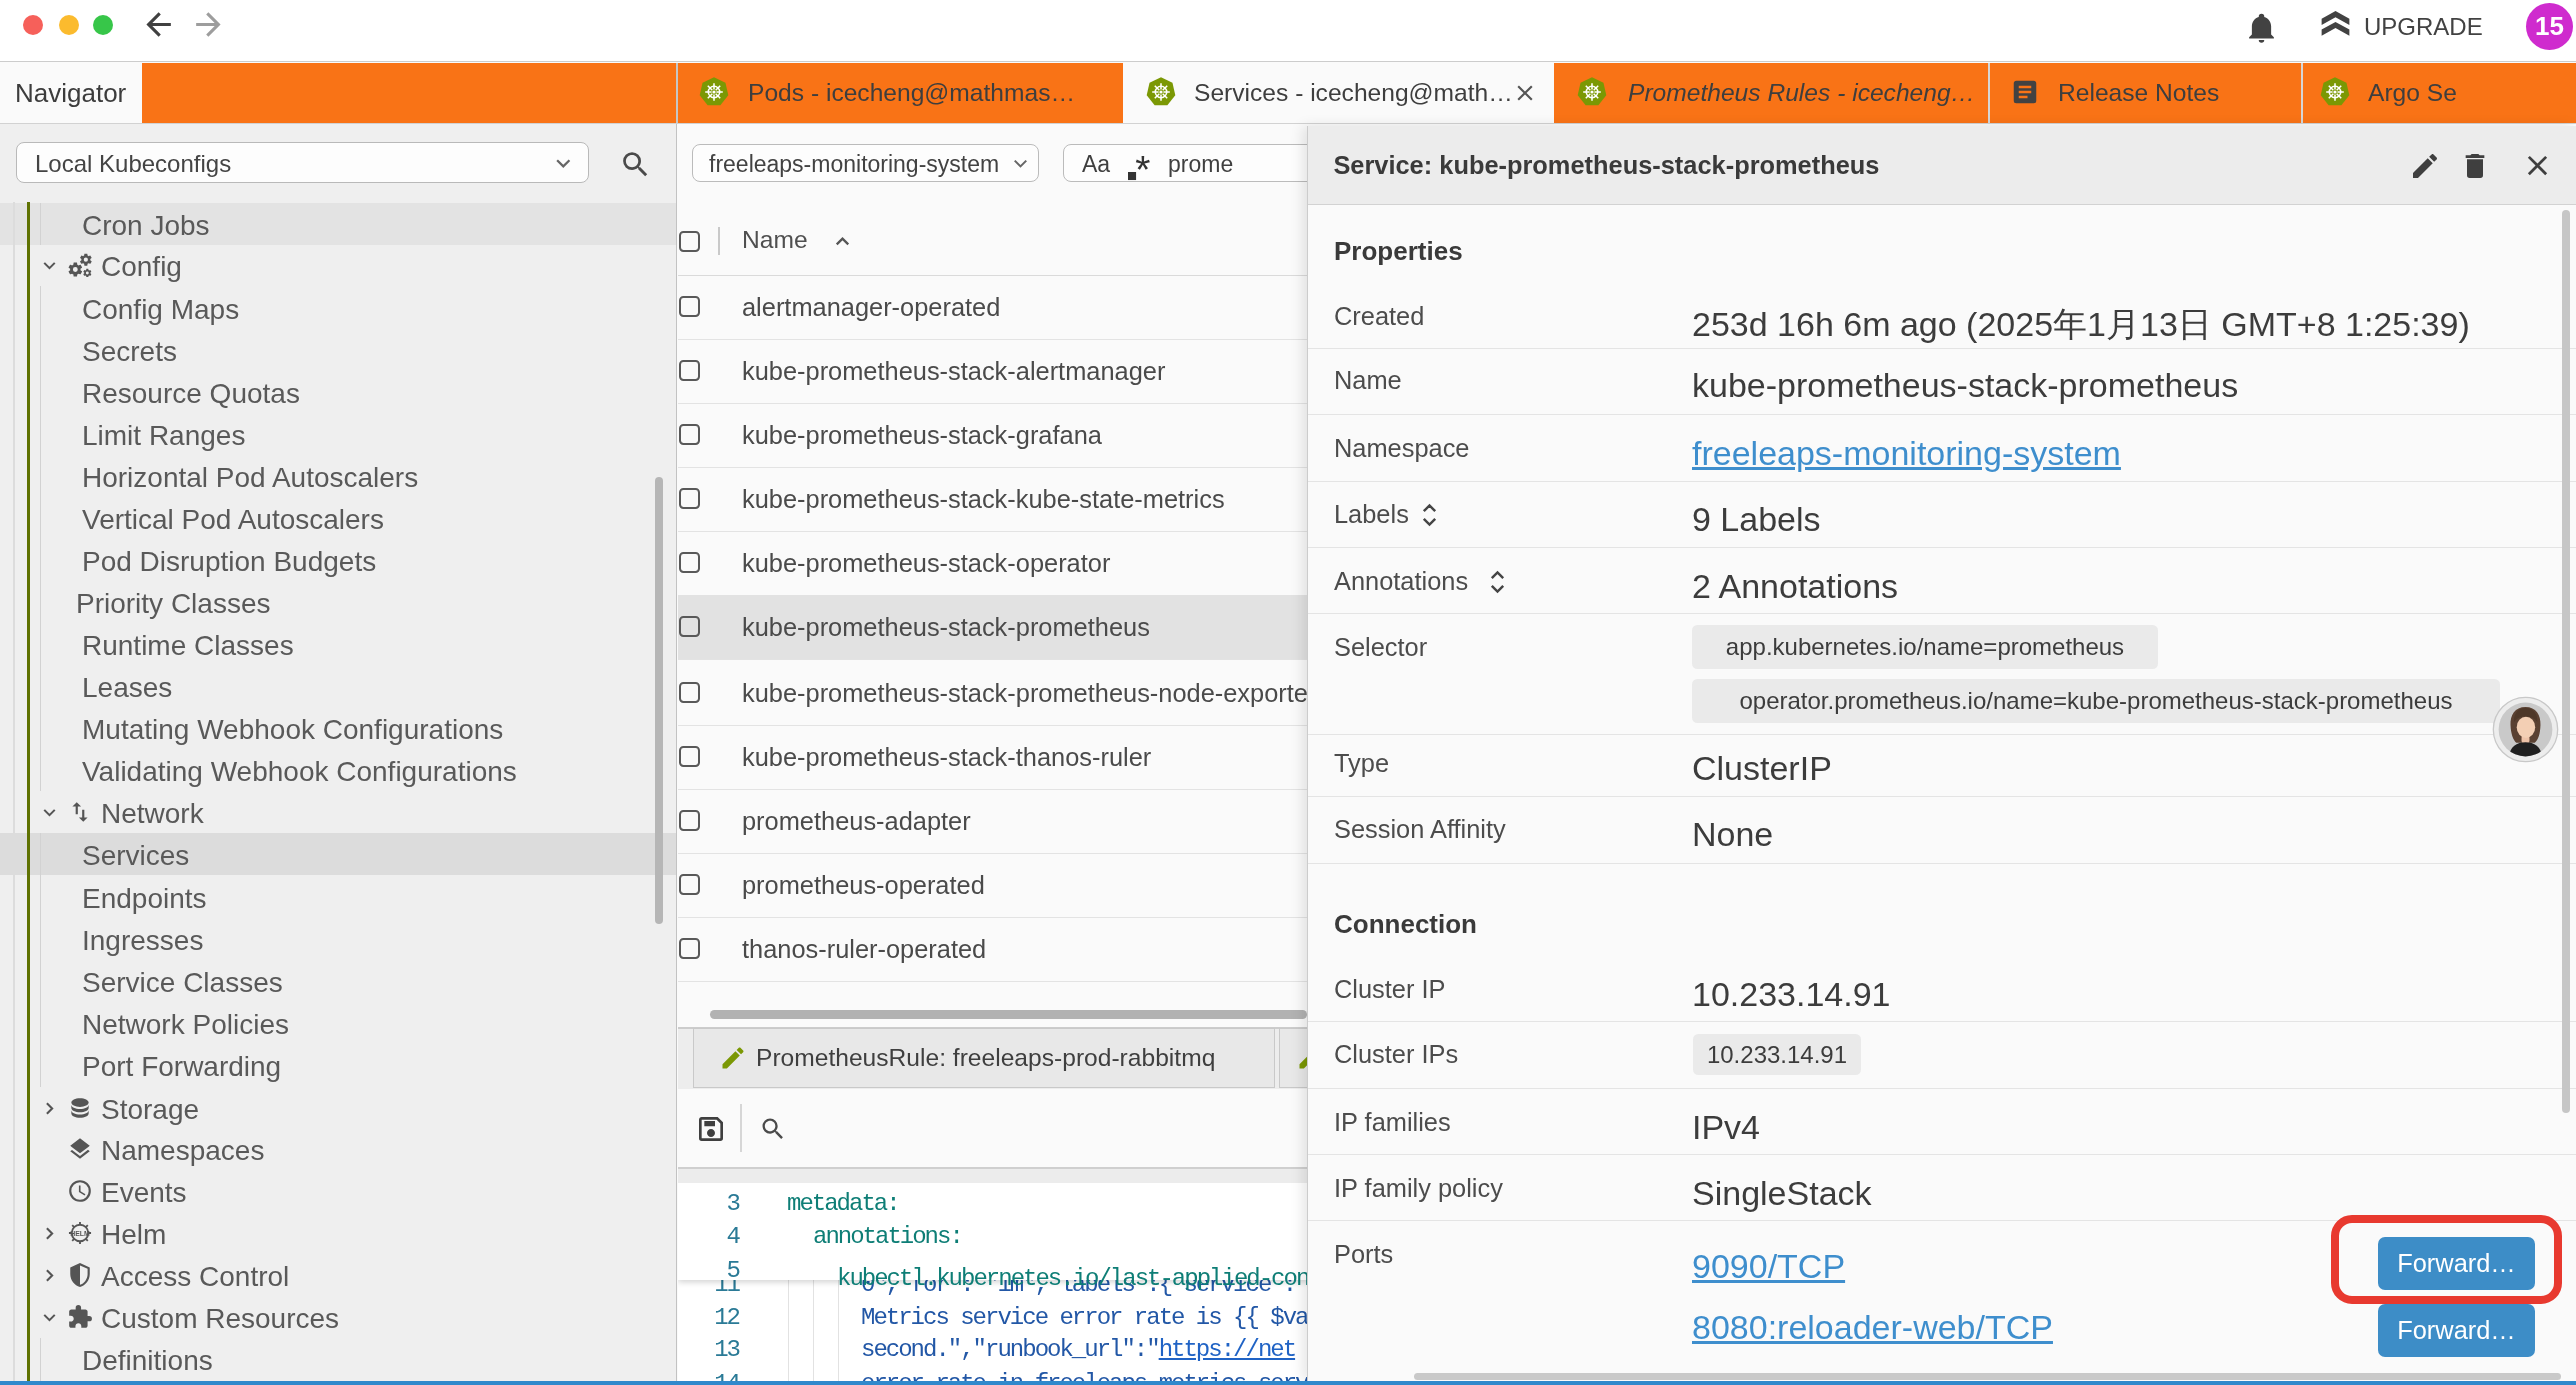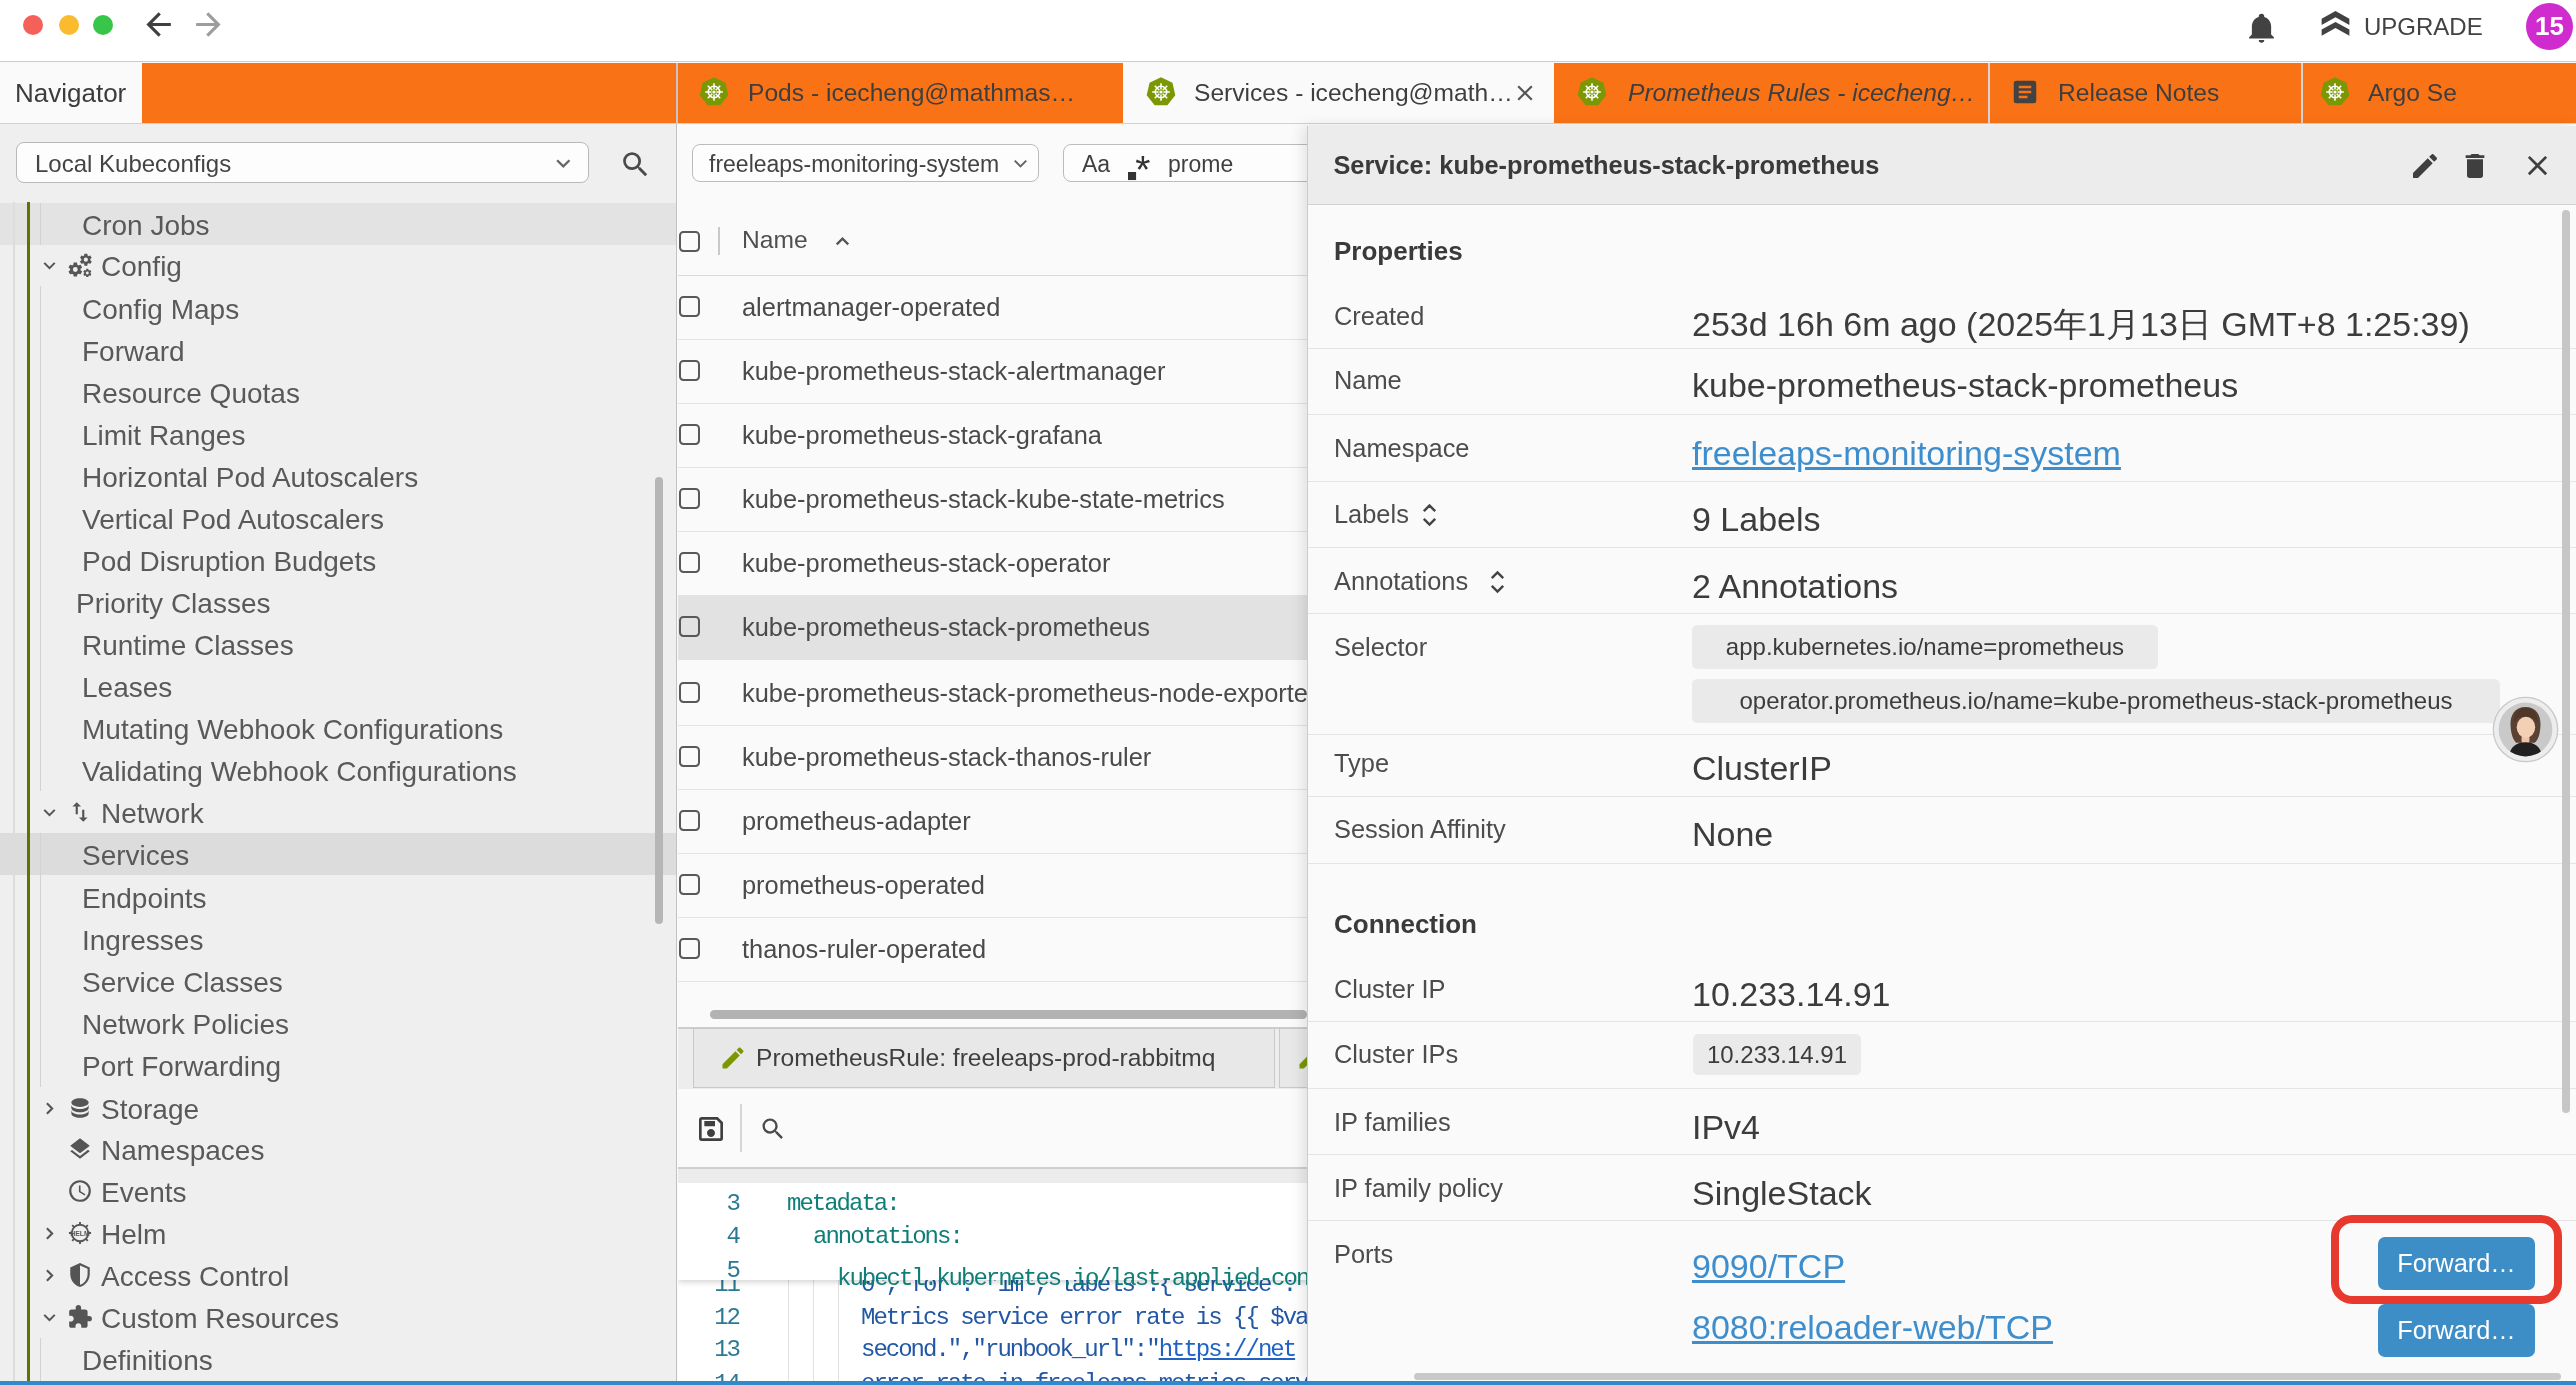--- a/index.html
+++ b/index.html
@@ -141,21 +141,21 @@
             <path transform="translate(10.8,0.5) scale(0.55)" d="M12,15.5A3.5,3.5 0 0,1 8.5,12A3.5,3.5 0 0,1 12,8.5A3.5,3.5 0 0,1 15.5,12A3.5,3.5 0 0,1 12,15.5M19.43,12.97C19.47,12.65 19.5,12.33 19.5,12C19.5,11.67 19.47,11.34 19.43,11L21.54,9.37C21.73,9.22 21.78,8.95 21.66,8.73L19.66,5.27C19.54,5.05 19.27,4.96 19.05,5.05L16.56,6.05C16.04,5.66 15.5,5.32 14.87,5.07L14.5,2.42C14.46,2.18 14.25,2 14,2H10C9.75,2 9.54,2.18 9.5,2.42L9.13,5.07C8.5,5.32 7.96,5.66 7.44,6.05L4.95,5.05C4.73,4.96 4.46,5.05 4.34,5.27L2.34,8.73C2.21,8.95 2.27,9.22 2.46,9.37L4.57,11C4.53,11.34 4.5,11.67 4.5,12C4.5,12.33 4.53,12.65 4.57,12.97L2.46,14.63C2.27,14.78 2.21,15.05 2.34,15.27L4.34,18.73C4.46,18.95 4.73,19.03 4.95,18.95L7.44,17.94C7.96,18.34 8.5,18.68 9.13,18.93L9.5,21.58C9.54,21.82 9.75,22 10,22H14C14.25,22 14.46,21.82 14.5,21.58L14.87,18.93C15.5,18.67 16.04,18.34 16.56,17.94L19.05,18.95C19.27,19.03 19.54,18.95 19.66,18.73L21.66,15.27C21.78,15.05 21.73,14.78 21.54,14.63L19.43,12.97Z"></path>
             <path transform="translate(14.2,14.8) scale(0.38)" d="M12,15.5A3.5,3.5 0 0,1 8.5,12A3.5,3.5 0 0,1 12,8.5A3.5,3.5 0 0,1 15.5,12A3.5,3.5 0 0,1 12,15.5M19.43,12.97C19.47,12.65 19.5,12.33 19.5,12C19.5,11.67 19.47,11.34 19.43,11L21.54,9.37C21.73,9.22 21.78,8.95 21.66,8.73L19.66,5.27C19.54,5.05 19.27,4.96 19.05,5.05L16.56,6.05C16.04,5.66 15.5,5.32 14.87,5.07L14.5,2.42C14.46,2.18 14.25,2 14,2H10C9.75,2 9.54,2.18 9.5,2.42L9.13,5.07C8.5,5.32 7.96,5.66 7.44,6.05L4.95,5.05C4.73,4.96 4.46,5.05 4.34,5.27L2.34,8.73C2.21,8.95 2.27,9.22 2.46,9.37L4.57,11C4.53,11.34 4.5,11.67 4.5,12C4.5,12.33 4.53,12.65 4.57,12.97L2.46,14.63C2.27,14.78 2.21,15.05 2.34,15.27L4.34,18.73C4.46,18.95 4.73,19.03 4.95,18.95L7.44,17.94C7.96,18.34 8.5,18.68 9.13,18.93L9.5,21.58C9.54,21.82 9.75,22 10,22H14C14.25,22 14.46,21.82 14.5,21.58L14.87,18.93C15.5,18.67 16.04,18.34 16.56,17.94L19.05,18.95C19.27,19.03 19.54,18.95 19.66,18.73L21.66,15.27C21.78,15.05 21.73,14.78 21.54,14.63L19.43,12.97Z"></path>
           </g>
         </svg>
     <span class="t" style="left:101px;">Config</span>
       </div>
   <div class="srow" style="top:163px;">
         <span class="t" style="left:82px;">Config Maps</span>
       </div>
   <div class="srow" style="top:205px;">
-        <span class="t" style="left:82px;">Forward</span>
+        <span class="t" style="left:82px;">Secrets</span>
       </div>
   <div class="srow" style="top:247px;">
         <span class="t" style="left:82px;">Resource Quotas</span>
       </div>
   <div class="srow" style="top:289px;">
         <span class="t" style="left:82px;">Limit Ranges</span>
       </div>
   <div class="srow" style="top:331px;">
         <span class="t" style="left:82px;">Horizontal Pod Autoscalers</span>
       </div>

